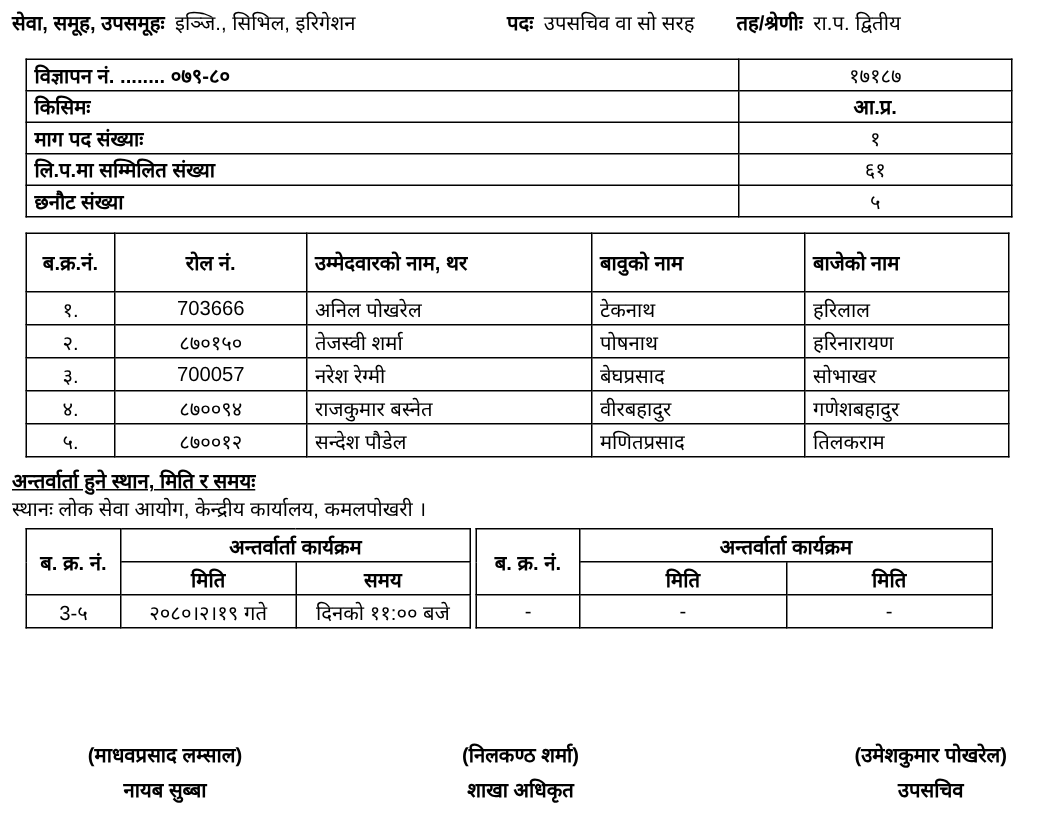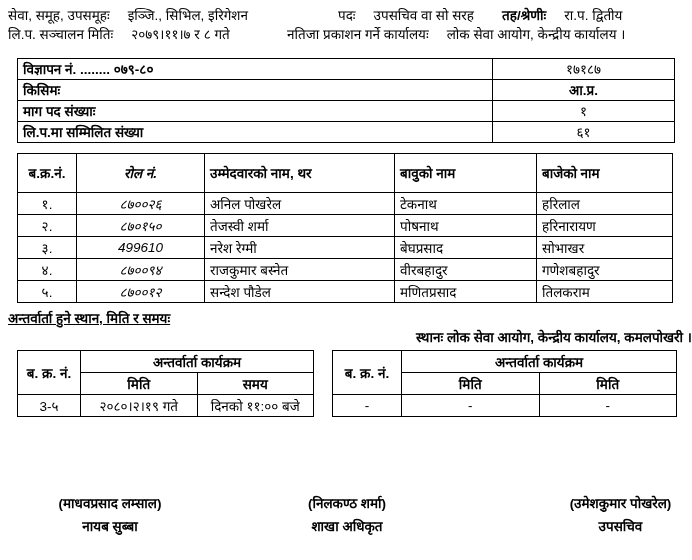--- a/index.html
+++ b/index.html
@@ -13,54 +13,54 @@
     overflow: hidden;
   }
   .b { font-weight: bold; }
 
   
   .doc-header { padding: 6px 8px 0 8px; }
   .hdr-row { display: flex; height: 19px; line-height: 19px; white-space: nowrap; }
   .hdr-left { width: 330px; flex: 0 0 330px; }
   .hdr-row.r2 .hdr-left { width: 279px; flex: 0 0 279px; }
   .hdr-right { flex: 1; }
-  .lbl { font-weight: normal; }
-  .val { margin-left: 18px; }
+  .lbl { font-weight: bold; }
+  .val { margin-left: 7px; }
   .gap-lbl { margin-left: 28px; font-weight: bold; }
 
   
   table { border-collapse: collapse; table-layout: fixed; }
   td, th { border: 1.2px solid #000; padding: 0 5px; overflow: hidden; white-space: nowrap; }
 
   
   .info-table { margin: 14px 0 0 17px; width: 658px; }
   .info-table td { height: 21px; }
   .info-table td.label { text-align: left; font-weight: bold; }
   .info-table td.value { width: 182px; text-align: center; }
 
   
   .cand-table { margin: 10px 0 0 17px; width: 655px; }
   .cand-table td { height: 22px; }
   .cand-table tr.head td { height: 39px; font-weight: bold; }
   .cand-table .c0 { width: 59px; text-align: center; }
-  .cand-table .c1 { width: 128px; text-align: center; font-style: italic; }
+  .cand-table .c1 { width: 128px; text-align: center; }
   .cand-table .c2 { width: 190px; text-align: left; }
   .cand-table .c3 { width: 142px; text-align: left; }
   .cand-table .c4 { width: 136px; text-align: left; font-family: Liberation Serif, serif; }
   .cand-table tr.head .c0, .cand-table tr.head .c1 { text-align: center; }
 
   
   .iv-title {
     margin: 7px 0 0 8px;
     font-weight: bold;
     text-decoration: underline;
     height: 17px; line-height: 17px;
   }
-  .iv-location { margin: 2px 0 0 8px; font-weight: bold; height: 17px; line-height: 17px; text-align: right; }
-  .iv-wrap { display: flex; margin: 4px 13px 0 17px; gap: 18px; }
+  .iv-location { margin: 2px 0 0 8px; font-weight: normal; height: 17px; line-height: 17px; }
+  .iv-wrap { display: flex; margin: 4px 13px 0 17px; gap: 3px; }
   .iv-table td { height: 22px; text-align: center; }
   .iv-table .hd { font-weight: bold; }
   .iv-left { width: 297px; }
   .iv-left .s0 { width: 63px; }
   .iv-left .s1 { width: 110px; }
   .iv-left .s2 { width: 124px; }
   .iv-right { width: 345px; }
   .iv-right .s0 { width: 69px; }
   .iv-right .s1 { width: 126px; }
   .iv-right .s2 { width: 150px; }
@@ -79,77 +79,73 @@
 
 <div class="doc-header">
   <div class="hdr-row r1">
     <div class="hdr-left">
       <span class="lbl">सेवा, समूह, उपसमूहः</span><span class="val">इञ्जि., सिभिल, इरिगेशन</span>
     </div>
     <div class="hdr-right">
       <span class="lbl">पदः</span><span class="val">उपसचिव वा सो सरह</span><span class="gap-lbl">तह/श्रेणीः</span><span class="val">रा.प. द्वितीय</span>
     </div>
   </div>
-  <div class="hdr-row r2">
-    <div class="hdr-left">
-      <span class="lbl">लि.प. सञ्चालन मितिः</span><span class="val">२०७९।११।७ र ८ गते</span>
-    </div>
-    <div class="hdr-right">
-      <span class="lbl">नतिजा प्रकाशन गर्ने कार्यालयः</span><span class="val">लोक सेवा आयोग, केन्द्रीय कार्यालय ।</span>
-    </div>
-  </div>
 </div>
 
 <table class="info-table">
   <tbody>
       <tr>
     <td class="label">विज्ञापन नं. ........ ०७९-८०</td>
     <td class="value">१७१८७</td>
   </tr>
   <tr>
     <td class="label">किसिमः</td>
     <td class="value b">आ.प्र.</td>
   </tr>
   <tr>
     <td class="label">माग पद संख्याः</td>
     <td class="value">१</td>
   </tr>
   <tr>
     <td class="label">लि.प.मा सम्मिलित संख्या</td>
     <td class="value">६१</td>
+  </tr>
+  <tr>
+    <td class="label">छनौट संख्या</td>
+    <td class="value">५</td>
   </tr>
 </tbody>
   </table>
 
 <table class="cand-table">
   <tbody>
       <tr class="head">
     <td class="c0">ब.क्र.नं.</td>
     <td class="c1">रोल नं.</td>
     <td class="c2">उम्मेदवारको नाम, थर</td>
     <td class="c3">बावुको नाम</td>
     <td class="c4">बाजेको नाम</td>
   </tr>
   <tr>
     <td class="c0">१.</td>
-    <td class="c1">८७००२६</td>
+    <td class="c1">703666</td>
     <td class="c2">अनिल पोखरेल</td>
     <td class="c3">टेकनाथ</td>
     <td class="c4">हरिलाल</td>
   </tr>
   <tr>
     <td class="c0">२.</td>
     <td class="c1">८७०१५०</td>
     <td class="c2">तेजस्वी शर्मा</td>
     <td class="c3">पोषनाथ</td>
     <td class="c4">हरिनारायण</td>
   </tr>
   <tr>
     <td class="c0">३.</td>
-    <td class="c1">499610</td>
+    <td class="c1">700057</td>
     <td class="c2">नरेश रेग्मी</td>
     <td class="c3">बेघप्रसाद</td>
     <td class="c4">सोभाखर</td>
   </tr>
   <tr>
     <td class="c0">४.</td>
     <td class="c1">८७००९४</td>
     <td class="c2">राजकुमार बस्नेत</td>
     <td class="c3">वीरबहादुर</td>
     <td class="c4">गणेशबहादुर</td>

